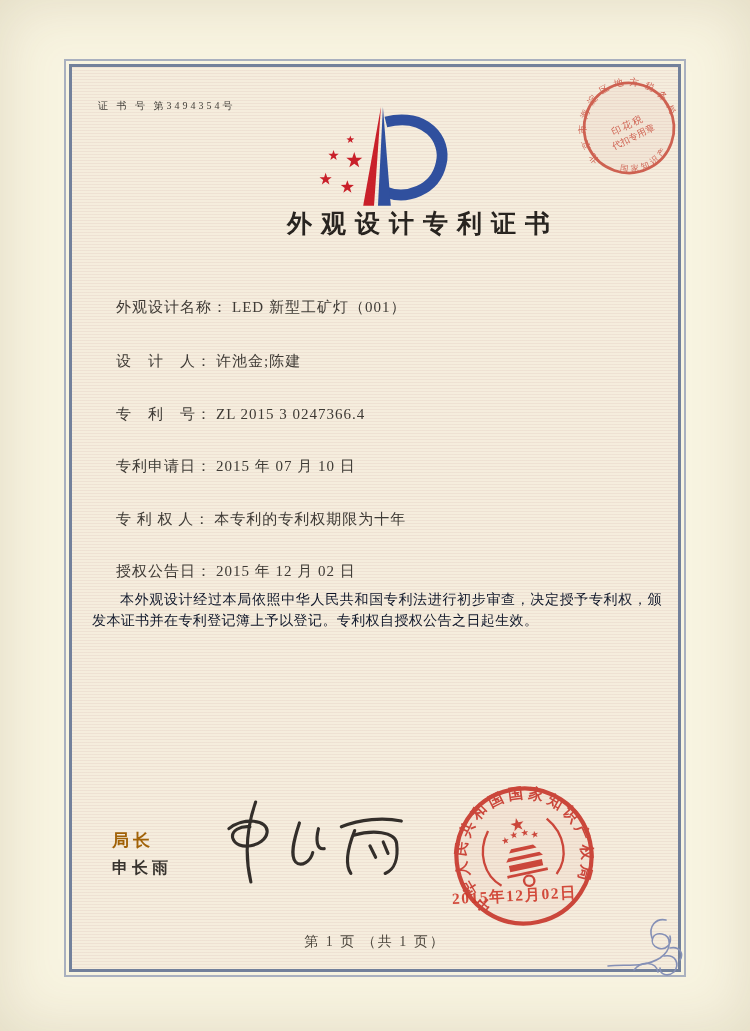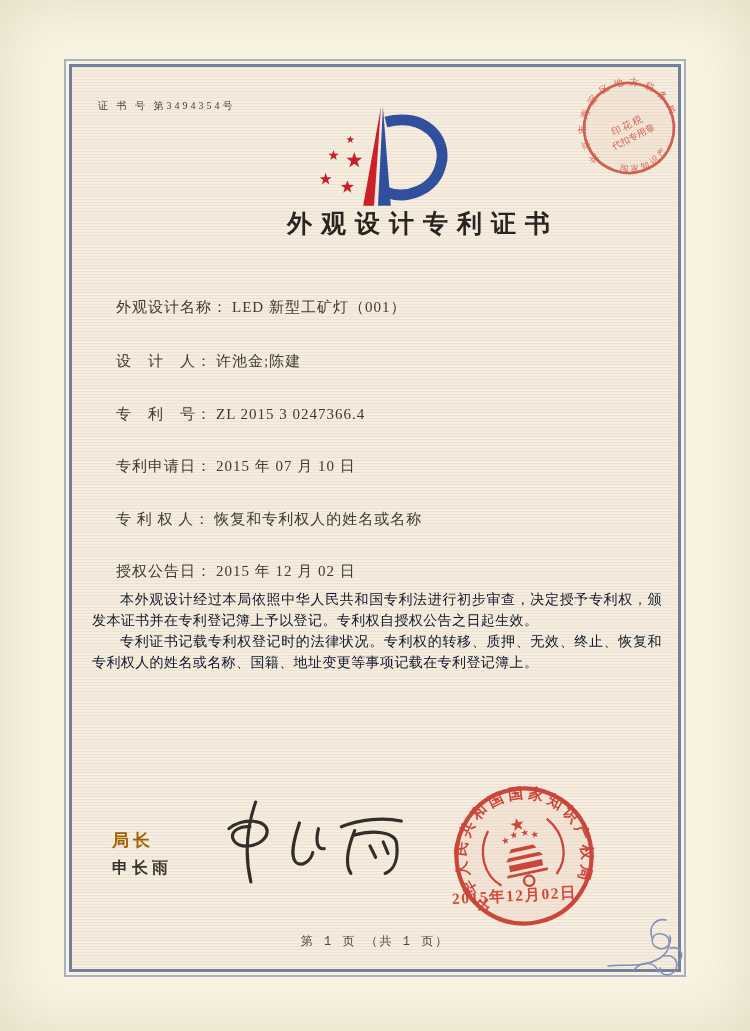--- a/index.html
+++ b/index.html
@@ -43,21 +43,21 @@
   .signature{position:absolute;left:208px;top:793px;width:200px;height:98px;}
   .national-seal{position:absolute;left:449px;top:781px;width:150px;height:150px;transform:rotate(-12deg);opacity:.92;}
   .seal-date{
     position:absolute;left:452px;top:884px;width:190px;
     font-size:15.5px;font-weight:600;letter-spacing:1.5px;color:#cf3a2b;
     transform:rotate(-3deg);opacity:.9;
   }
   .tax-seal{position:absolute;left:579px;top:78px;width:100px;height:100px;transform:rotate(-26deg);opacity:.85;}
   .page-footer{
     position:absolute;left:0;top:933px;width:750px;text-align:center;
-    font-size:12px;letter-spacing:2px;color:#4c463d;font-family:Liberation Mono, monospace;
+    font-size:14px;letter-spacing:2px;color:#4c463d;
   }
   .corner-ornament{position:absolute;left:606px;top:914px;width:82px;height:64px;}
 </style>
 </head>
 <body>
 
 <div class="page">
 
   <div class="frame-outer">
     <div class="frame-inner"></div>
@@ -91,29 +91,28 @@
   <div class="field" style="top:352px">
     <span class="flabel">设　计　人：</span><span class="fvalue">许池金;陈建</span>
   </div>
   <div class="field" style="top:405px">
     <span class="flabel">专　利　号：</span><span class="fvalue">ZL 2015 3 0247366.4</span>
   </div>
   <div class="field" style="top:457px">
     <span class="flabel">专利申请日：</span><span class="fvalue">2015 年 07 月 10 日</span>
   </div>
   <div class="field" style="top:510px">
-    <span class="flabel">专 利 权 人：</span><span class="fvalue">恢复和专利权人的姓名或名称</span>
+    <span class="flabel">专 利 权 人：</span><span class="fvalue">本专利的专利权期限为十年</span>
   </div>
   <div class="field" style="top:562px">
     <span class="flabel">授权公告日：</span><span class="fvalue">2015 年 12 月 02 日</span>
   </div>
 
   <div class="body-text">
     <p>本外观设计经过本局依照中华人民共和国专利法进行初步审查，决定授予专利权，颁发本证书并在专利登记簿上予以登记。专利权自授权公告之日起生效。</p>
-    <p>专利证书记载专利权登记时的法律状况。专利权的转移、质押、无效、终止、恢复和专利权人的姓名或名称、国籍、地址变更等事项记载在专利登记簿上。</p>
   </div>
 
   <div class="officer-title">局长</div>
   <div class="officer-name">申长雨</div>
 
   <div class="signature">
     <svg width="200" height="98" viewBox="0 0 210 100" xmlns="http://www.w3.org/2000/svg">
       <g stroke="#332e2a" stroke-width="3.3" fill="none" stroke-linecap="round" stroke-linejoin="round">
         <path d="M 50,8 C 41,34 38,62 45,92"></path>
         <path d="M 22,36 C 36,24 64,26 62,40 C 60,55 30,60 26,46 C 24,38 34,33 44,34"></path>

